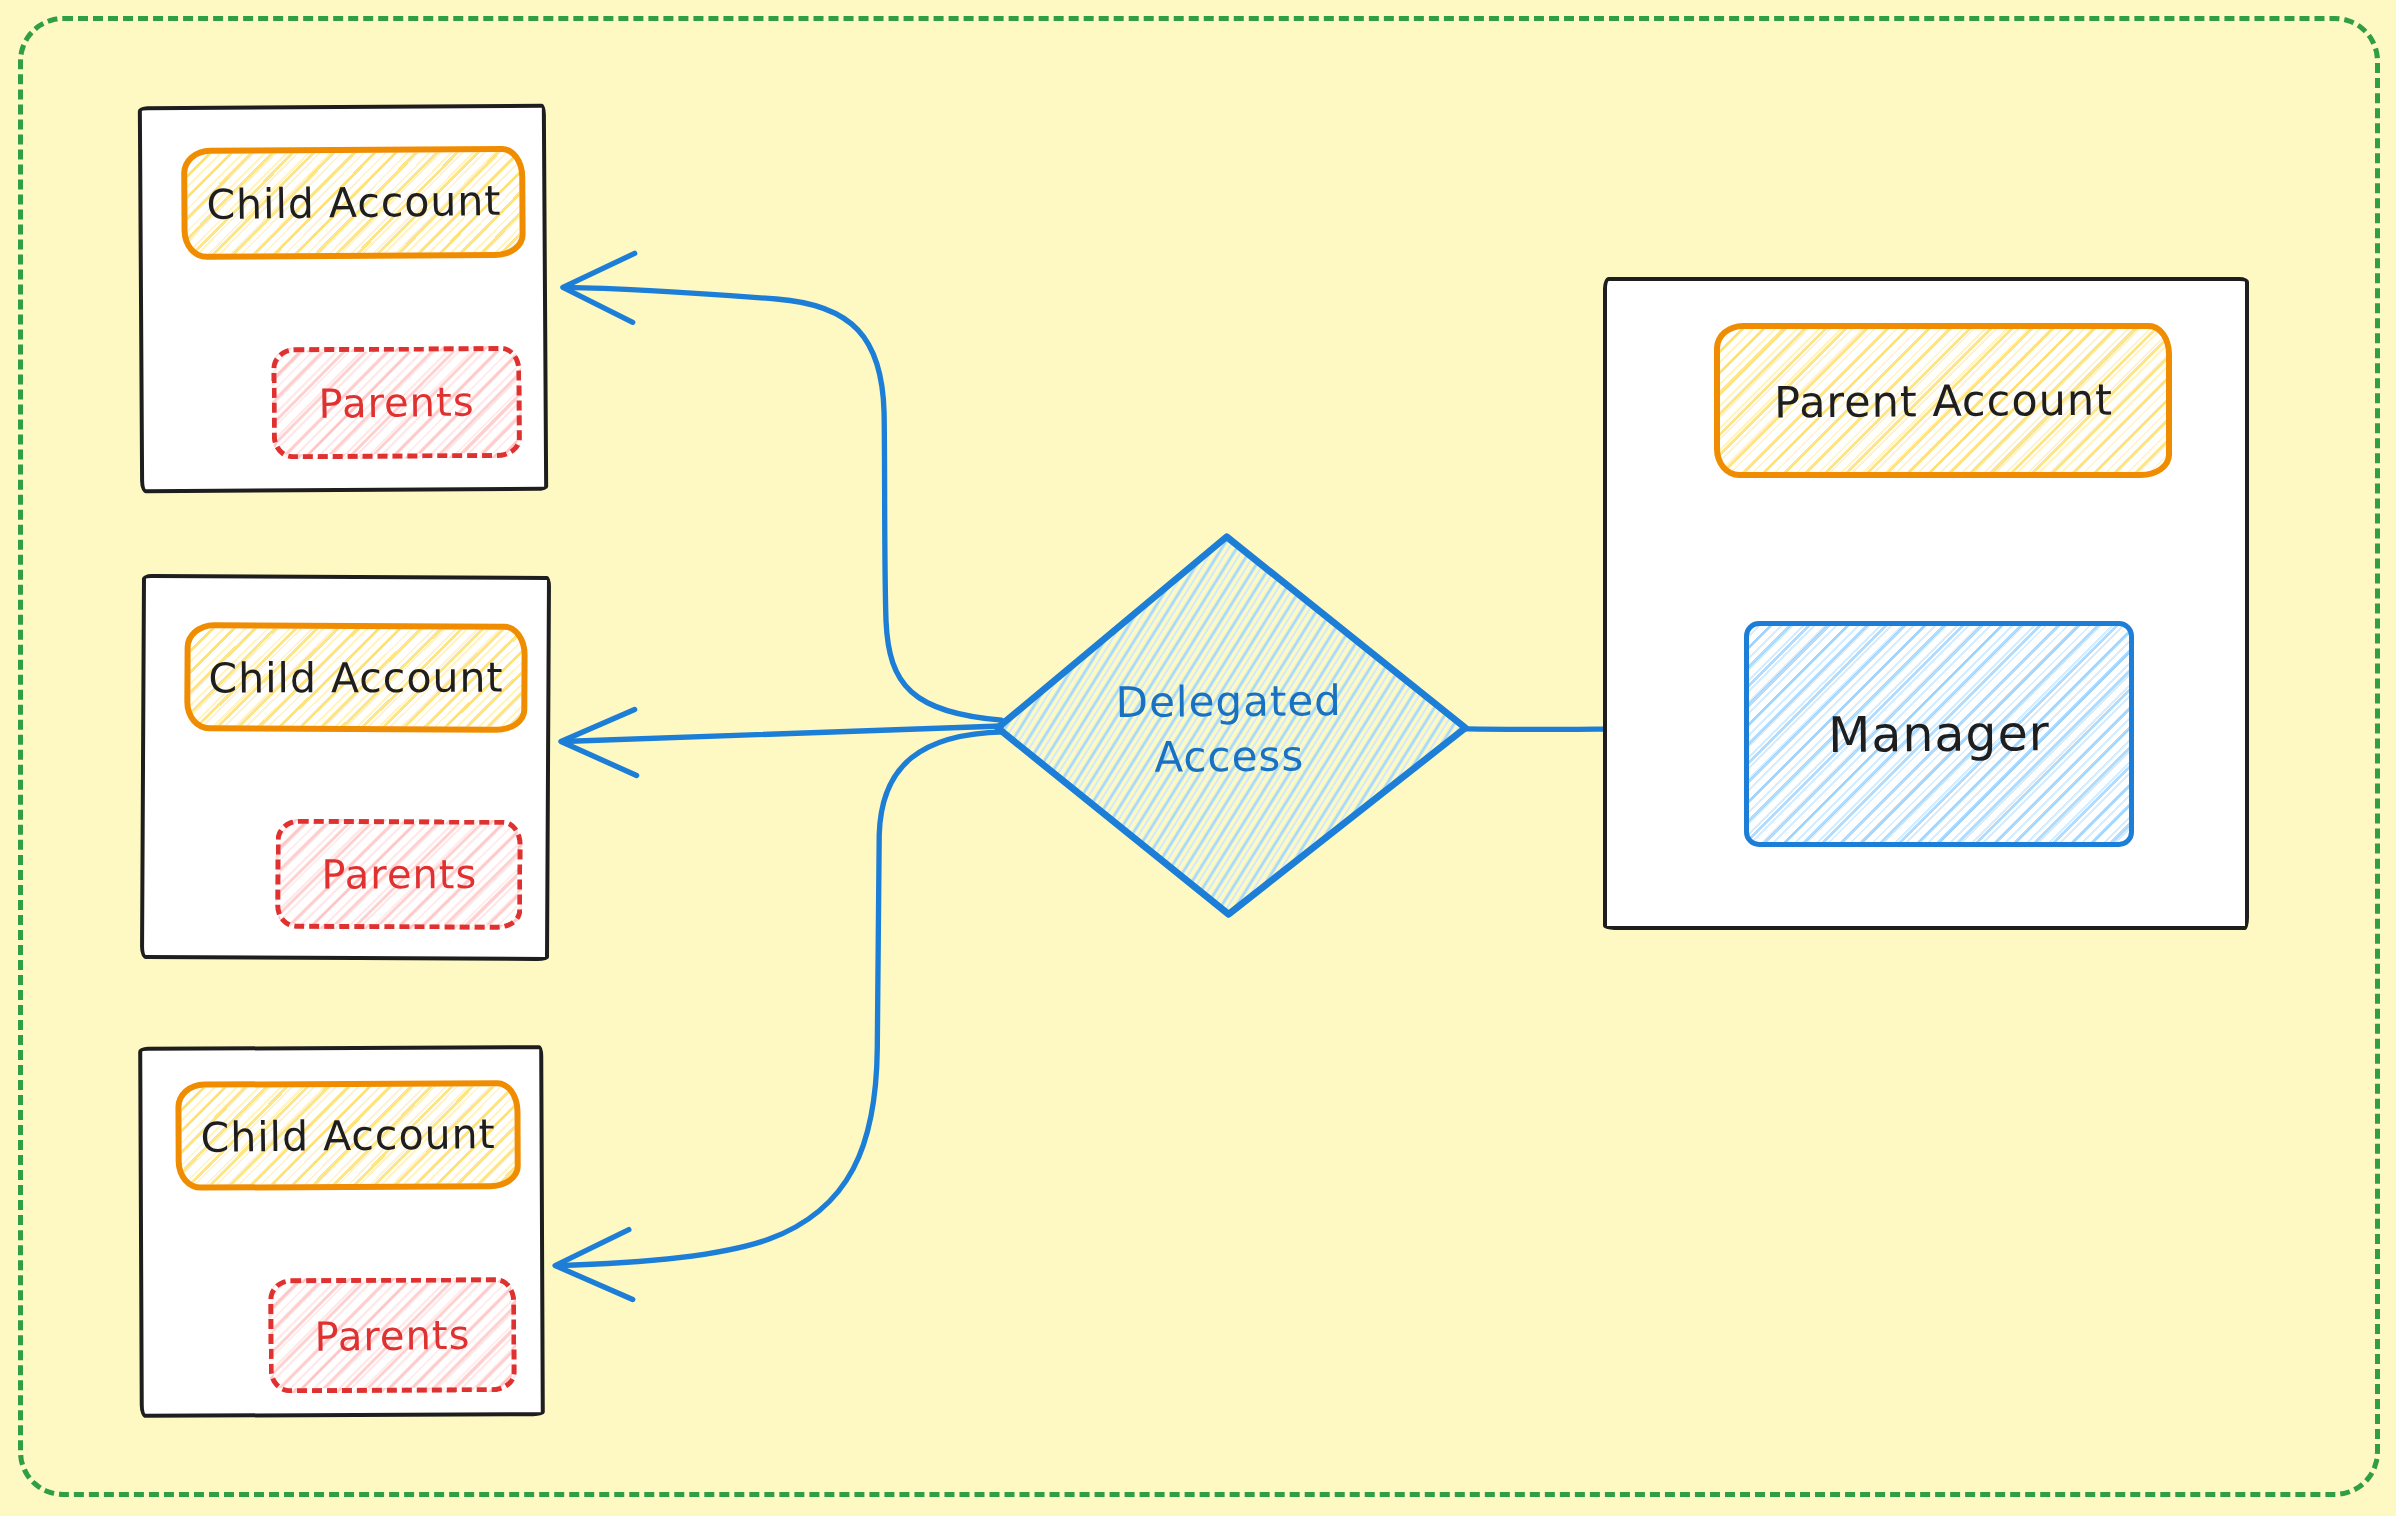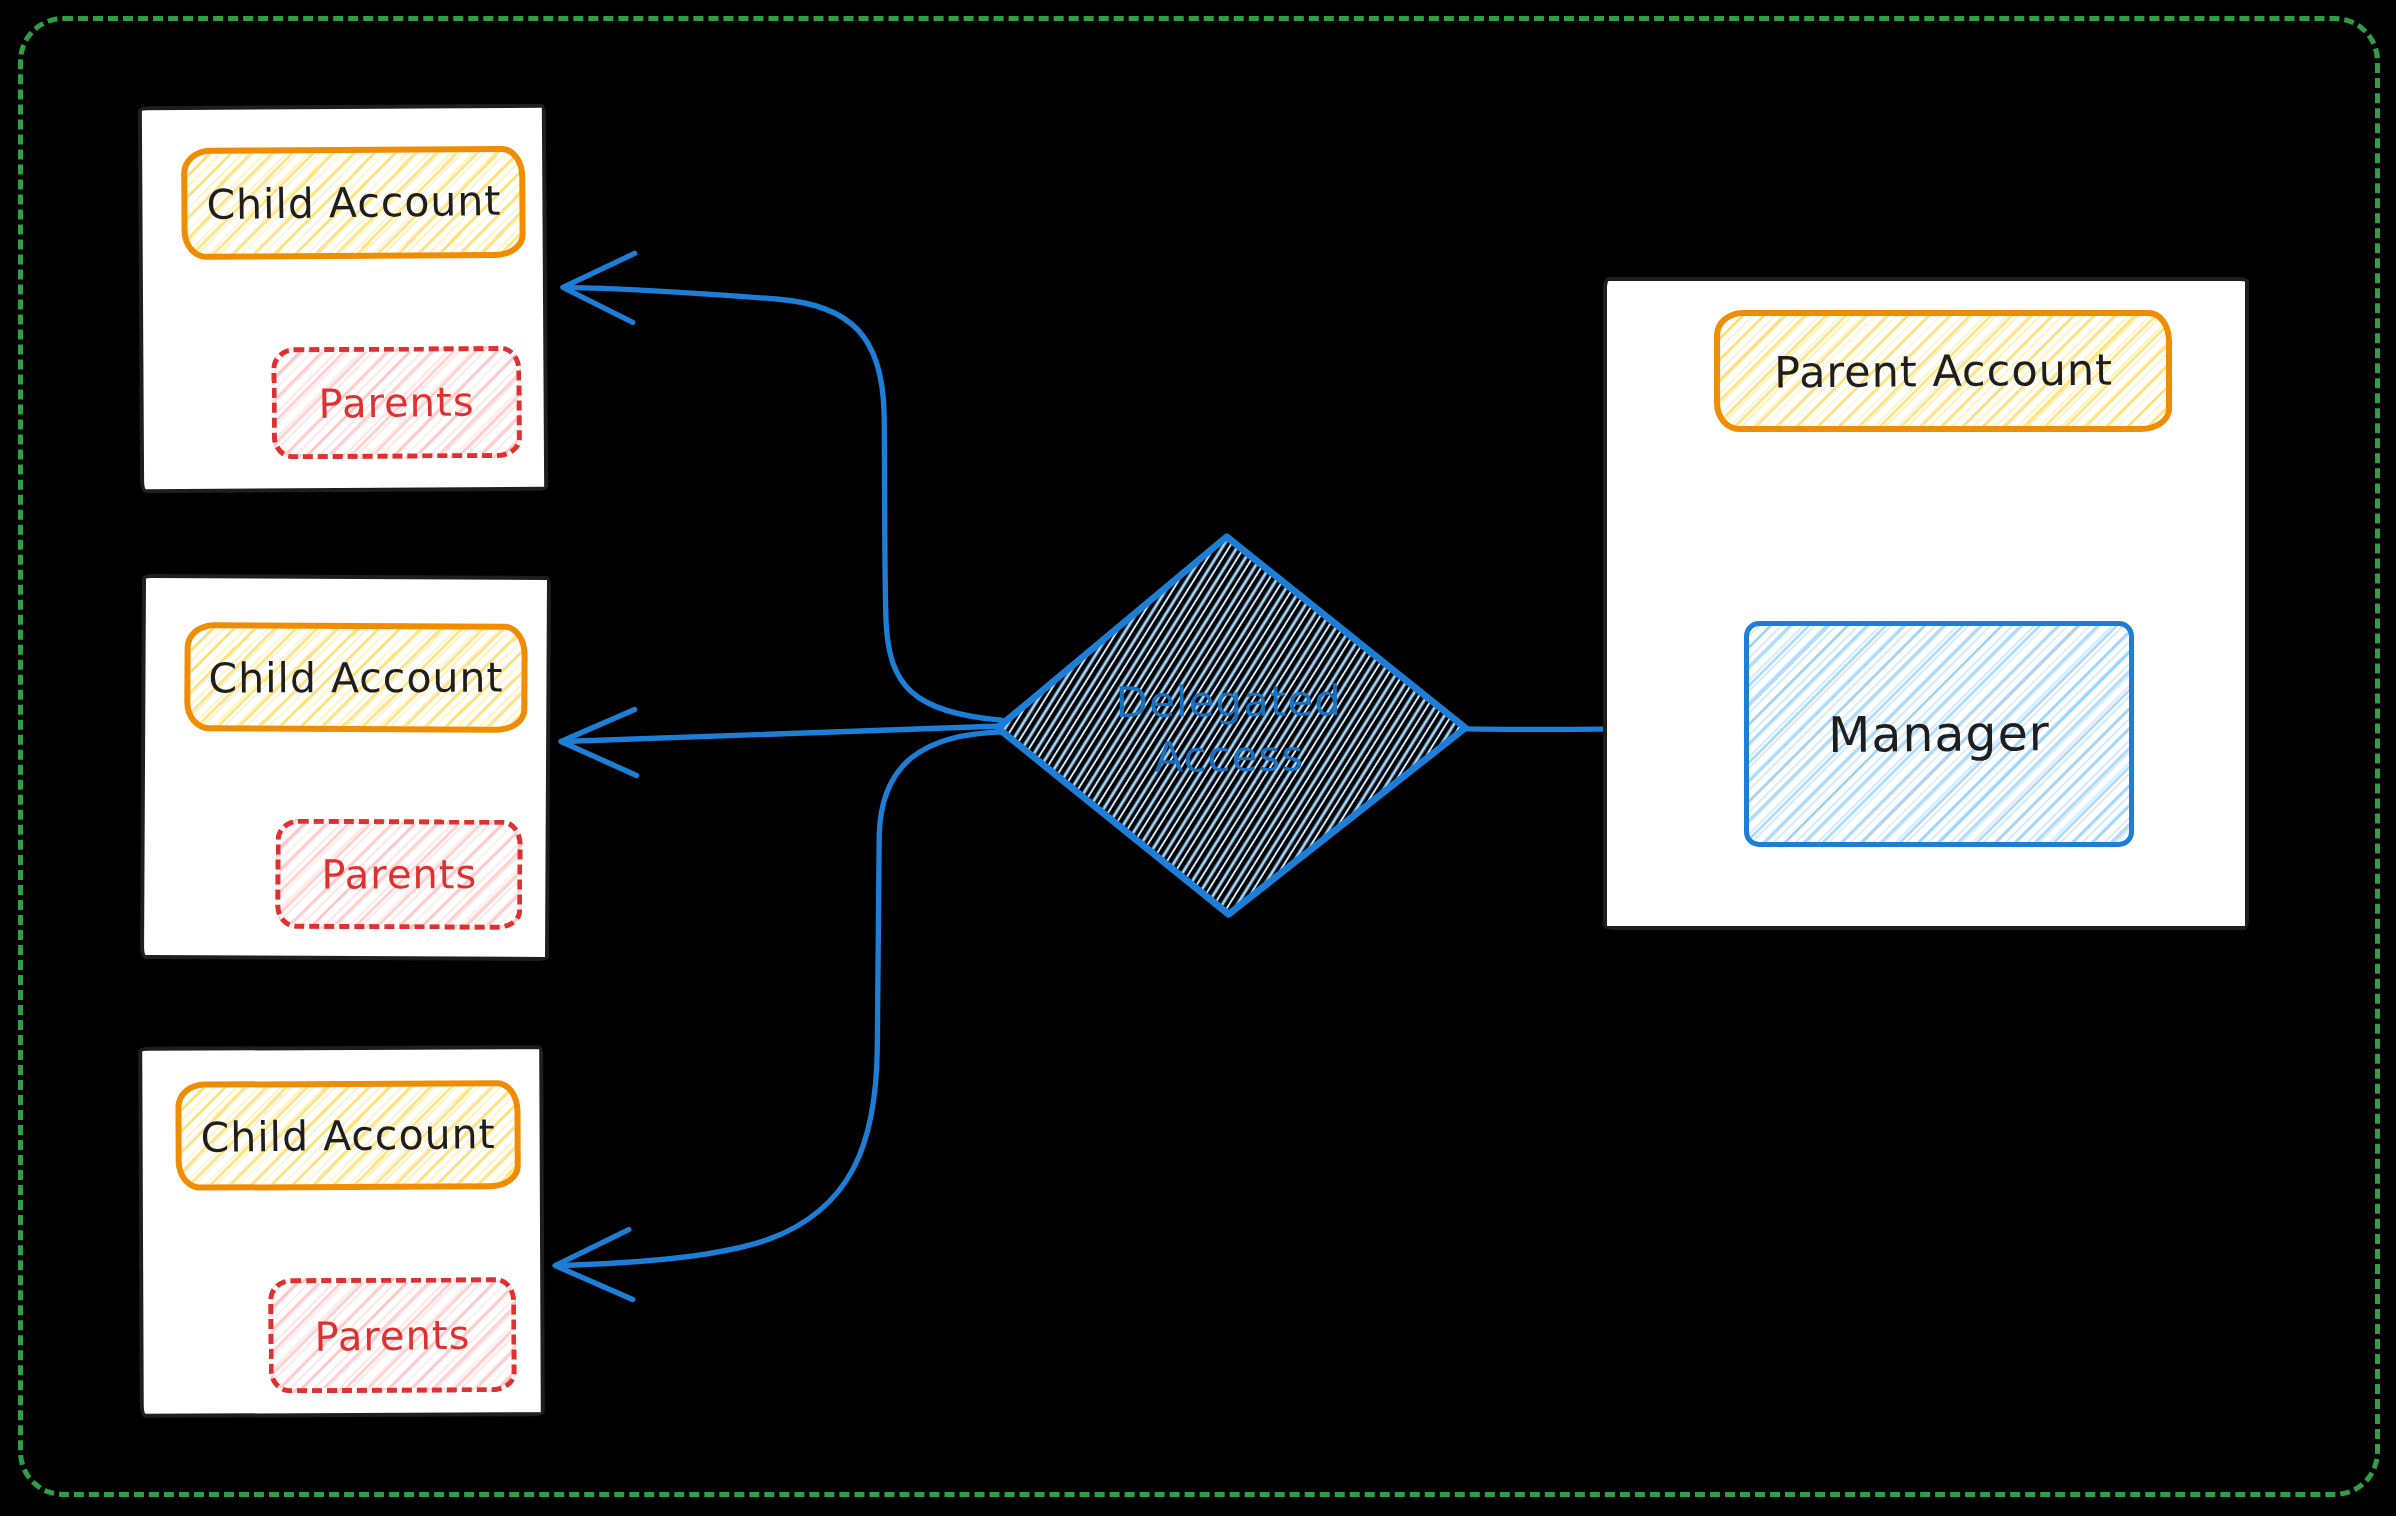--- a/index.html
+++ b/index.html
@@ -1,20 +1,20 @@
 <!DOCTYPE html>
 <html><head>
 <meta charset="utf-8">
 <style>
   html,body{margin:0;padding:0;background:#ffffff;}
   *{box-sizing:border-box;}
   #canvas{
     position:relative;
     width:2397px;height:1517px;
-    background:#000000;
+    background:#fef9c3;
     font-family:"DejaVu Sans","Liberation Sans",sans-serif;
     color:#1e1e1e;
     overflow:hidden;
   }
   
   .frame{
     position:absolute;left:17.5px;top:15.5px;width:2362px;height:1481px;
     border:5.8px dashed #2f9e44;border-radius:45px;
   }
   
@@ -124,21 +124,21 @@
       <span class="lbl lbl-parents">Parents</span>
     </div>
   </div>
 
   <div class="diamond-label">
     <span>Delegated</span>
     <span>Access</span>
   </div>
 
   <div class="black-box" style="left:1603px;top:277px;width:646px;height:653px;border-radius:5.8px 9.7px 3.9px 11.6px / 11.6px 4.9px 12.6px 3.9px;">
-    <div class="pill-orange" style="left:107px;top:29px;width:458px;height:122px;">
+    <div class="pill-orange" style="left:107px;top:42px;width:458px;height:155px;">
       <span class="lbl lbl-parent-acct">Parent Account</span>
     </div>
     <div class="node-blue" style="left:137px;top:340px;width:390px;height:226px;border-radius:15px;">
       <span class="lbl lbl-manager">Manager</span>
     </div>
   </div>
 
 </div>
 
 

